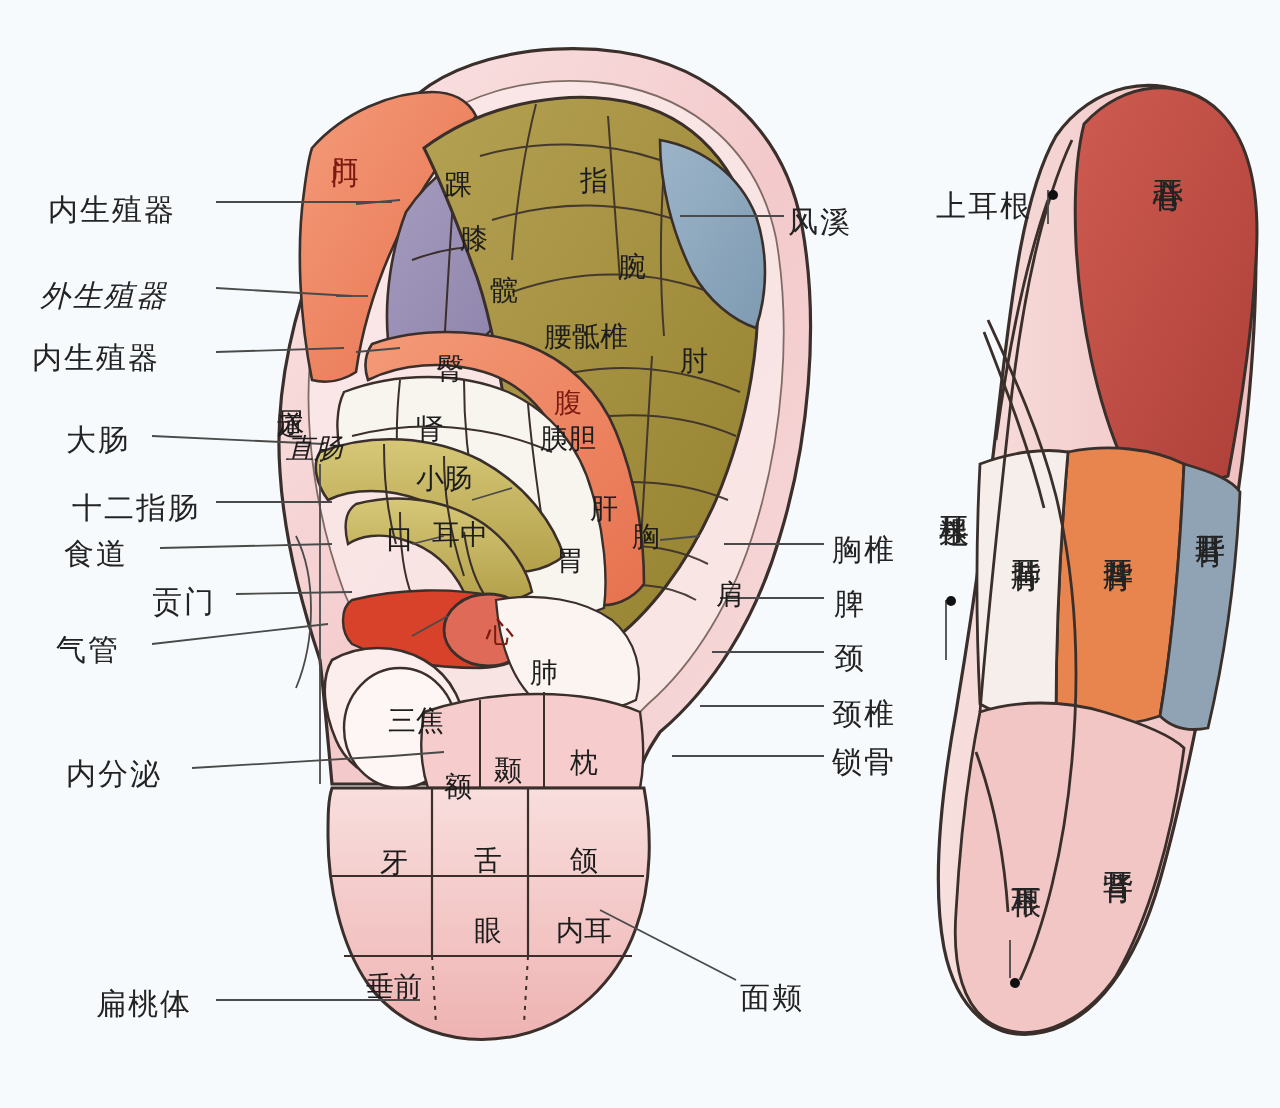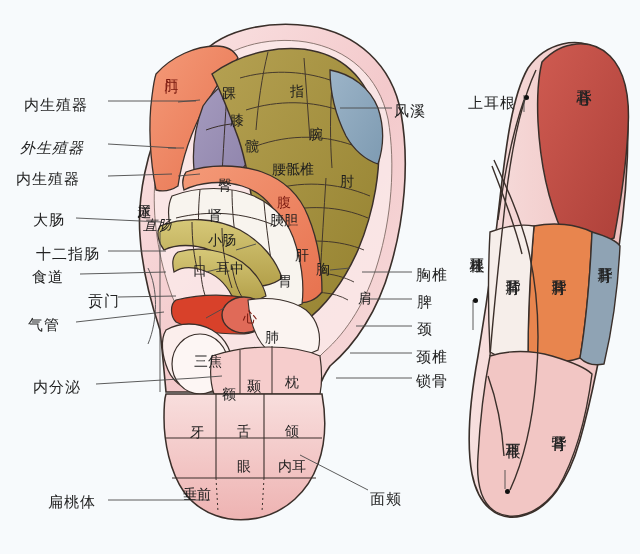--- a/index.html
+++ b/index.html
@@ -327,21 +327,21 @@
   </g>
 </svg>
 
 <div id="left-labels">
       <div class="lbl" style="left: 24px; top: 98px;">内生殖器</div>
       <div class="lbl" style="left: 20px; top: 141px; font-style: italic;">外生殖器</div>
       <div class="lbl" style="left: 16px; top: 172px;">内生殖器</div>
       <div class="lbl" style="left: 33px; top: 213px; text-align: right;">大肠</div>
       <div class="lbl" style="left: 36px; top: 247px;">十二指肠</div>
       <div class="lbl" style="left: 32px; top: 270px;">食道</div>
-      <div class="lbl" style="left: 88px; top: 294px;">贡门</div>
+      <div class="lbl" style="left: 76px; top: 294px;">贡门</div>
       <div class="lbl" style="left: 28px; top: 318px;">气管</div>
       <div class="lbl" style="left: 33px; top: 380px;">内分泌</div>
       <div class="lbl" style="left: 48px; top: 496px; font-family: Liberation Mono, monospace;">扁桃体</div>
     </div>
 <div id="right-labels">
       <div class="lbl" style="left: 394px; top: 104px;">风溪</div>
       <div class="lbl" style="left: 468px; top: 96px;">上耳根</div>
       <div class="lbl" style="left: 416px; top: 268px;">胸椎</div>
       <div class="lbl" style="left: 417px; top: 295px;">脾</div>
       <div class="lbl" style="left: 417px; top: 322px;">颈</div>

